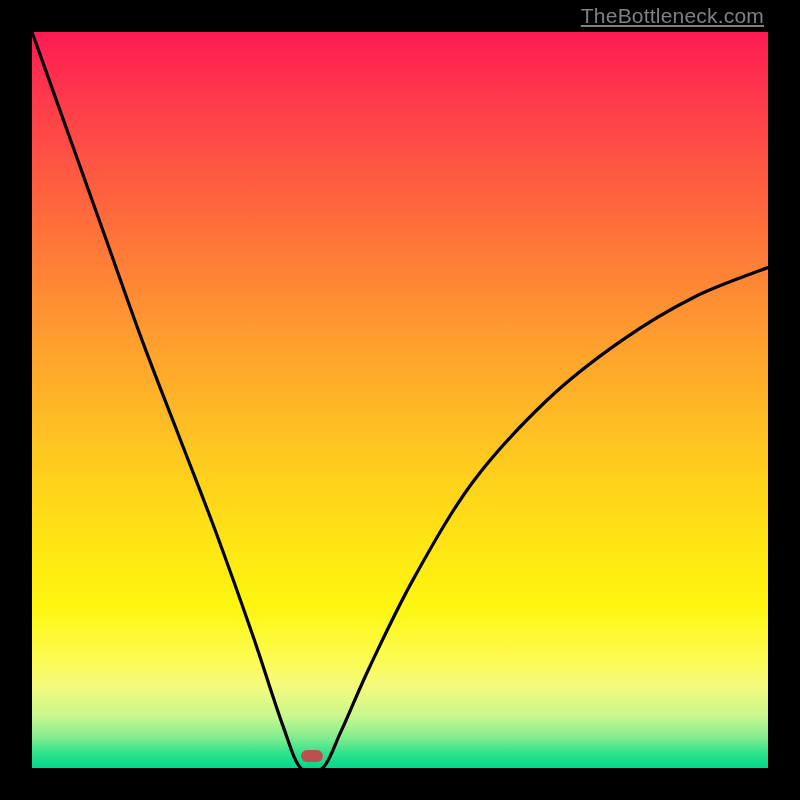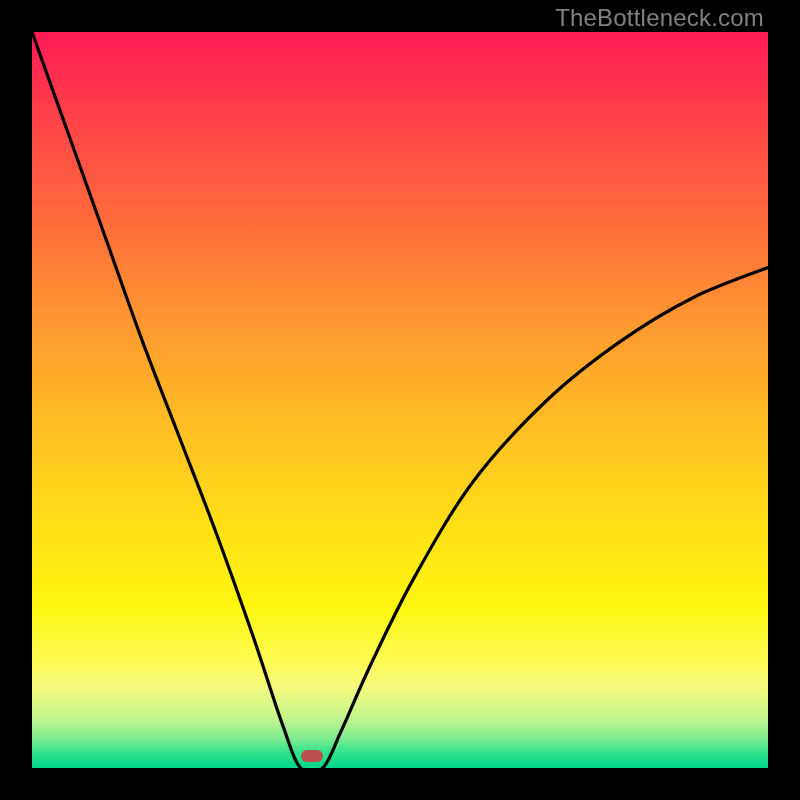--- a/index.html
+++ b/index.html
@@ -42,23 +42,24 @@
       #2fe28c 98%,
       #00d889 100%
     );
   }
 
   .watermark {
     position: absolute;
     top: 4px;
     right: 36px;
     color: #808080;
-    font-size: 24px;
+    font-size: 21px;
     letter-spacing: 0.2px;
     font-weight: 500;
+    text-decoration: underline;
   }
 
   svg.curve {
     position: absolute;
     left: 32px;
     top: 32px;
     width: 736px;
     height: 736px;
     pointer-events: none;
   }

